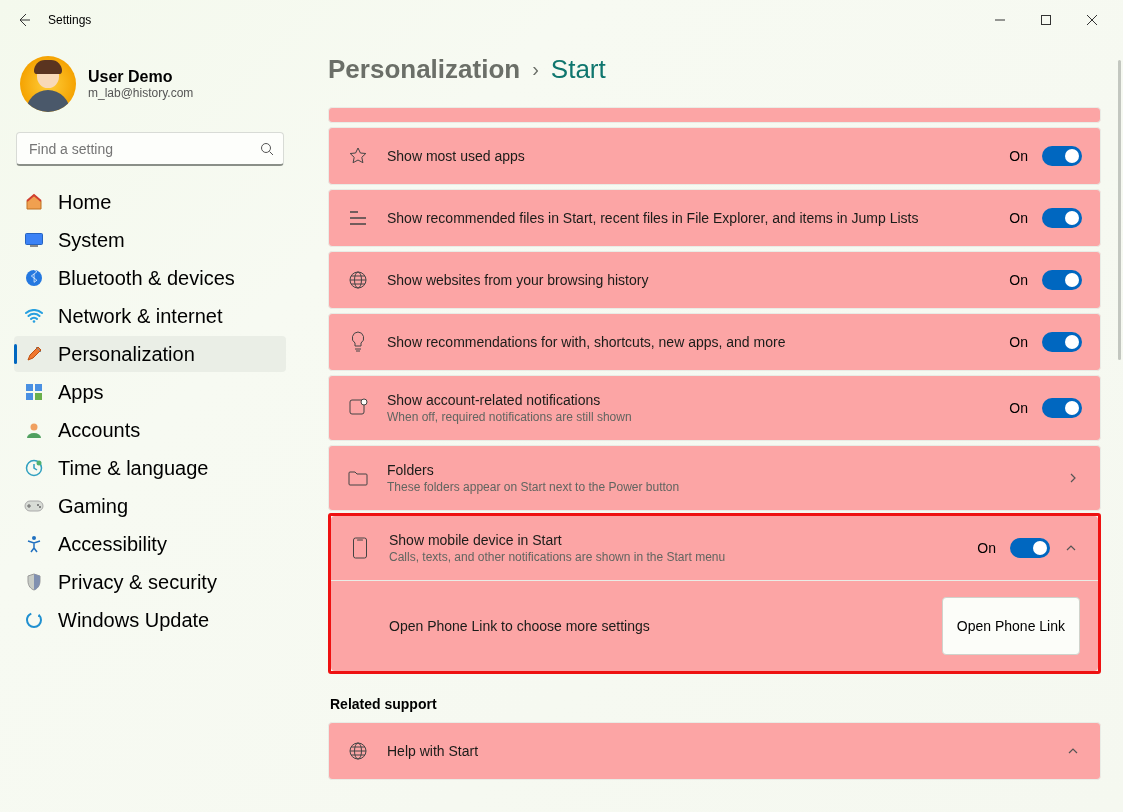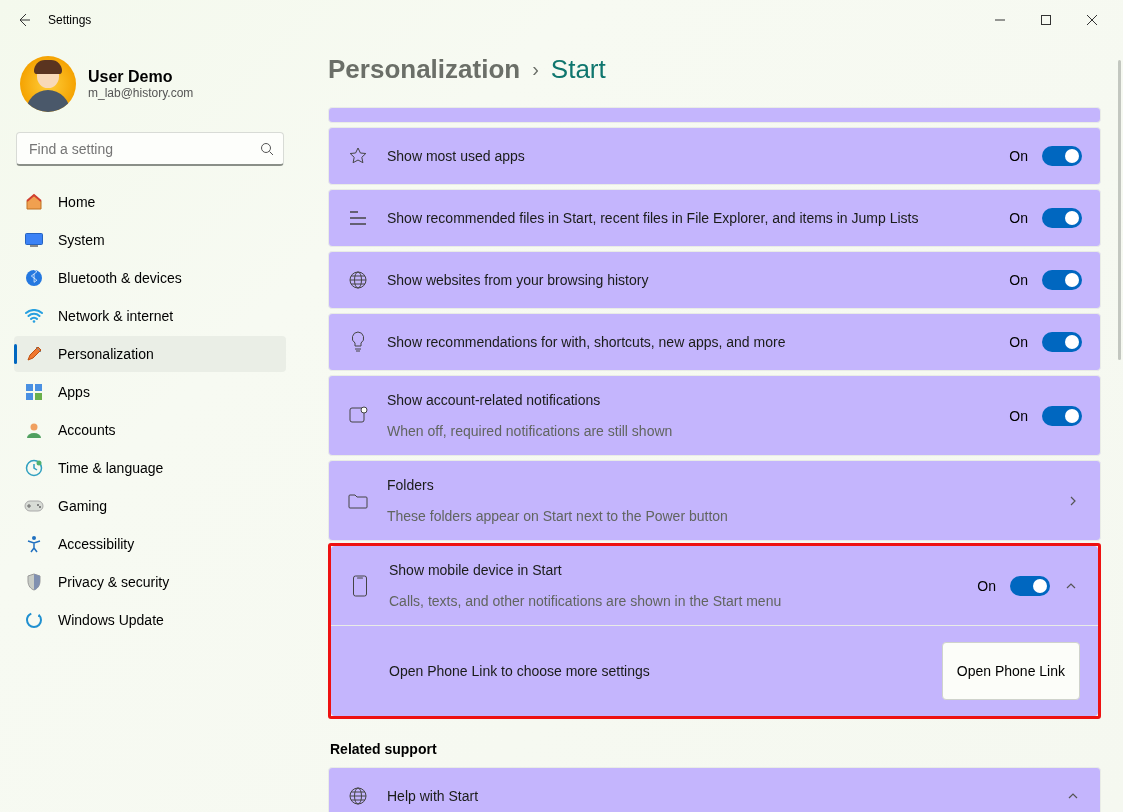--- a/index.html
+++ b/index.html
@@ -31,43 +31,43 @@
 .search-wrap { position:relative; margin: 6px 2px 18px 2px; }
 .search-box {
   width:100%; height:34px; border:1px solid #d8dbd6; border-bottom:2px solid #8a8f88;
   border-radius:4px; background:#fdfefb; padding:0 34px 0 12px; font-size:14px; outline:none;
 }
 .search-icon { position:absolute; right:10px; top:50%; transform:translateY(-50%); color:#555; }
 
 .nav { list-style:none; display:flex; flex-direction:column; gap:2px; }
 .nav li {
   display:flex; align-items:center; gap:14px; height:36px; padding:0 10px;
-  border-radius:4px; font-size:14px; cursor:pointer; position:relative;
+  border-radius:4px; font-size:20px; cursor:pointer; position:relative;
 }
 .nav li.selected { background:#eaeee6; }
 .nav li.selected::before { content:""; position:absolute; left:0; top:8px; bottom:8px; width:3px; background:#0067c0; border-radius:2px; }
 .nav-icon { width:20px; height:20px; display:flex; align-items:center; justify-content:center; }
 
 .main { flex:1; padding: 14px 22px 0 28px; overflow-y:auto; }
 .breadcrumb { display:flex; align-items:center; gap:12px; margin-bottom:22px; }
 .breadcrumb .bc1 { font-size:26px; font-weight:600; color:#6b6f68; }
 .breadcrumb .sep { color:#6b6f68; font-size:20px; }
 .breadcrumb .bc2 { font-size:26px; font-weight:400; color:#0f766e; }
 
 .cards { display:flex; flex-direction:column; gap:4px; }
 .card {
-  background:#c4b5fd; border:1px solid #e9ece6; border-radius:4px;
+  background:#fca5a5; border:1px solid #e9ece6; border-radius:4px;
   padding:16px 18px; display:flex; align-items:center; gap:18px;
   min-height:58px;
 }
 .card.stub { height:16px; min-height:16px; padding:0; }
 .card .setting-icon { width:22px; display:flex; align-items:center; justify-content:center; color:#444; flex-shrink:0; }
 .card .txt { flex:1; }
 .card .title { font-size:14px; color:#1a1c19; }
-.card .desc { font-size:14px; color:#616560; margin-top:15px; }
+.card .desc { font-size:12px; color:#616560; margin-top:2px; }
 .card .right { display:flex; align-items:center; gap:14px; }
 .state-label { font-size:14px; }
 .toggle { width:40px; height:20px; border-radius:10px; background:#0067c0; position:relative; cursor:pointer; }
 .toggle::after { content:""; position:absolute; right:3px; top:3px; width:14px; height:14px; background:#fff; border-radius:50%; }
 .chev { color:#555; width:16px; cursor:pointer; }
 
 .highlight-group { border:3px solid #e11; border-radius:3px; padding:0; margin-top:2px; }
 .highlight-group .card { border:none; border-radius:0; }
 .highlight-group .card.top { border-bottom:1px solid #e9ece6; border-radius:4px 4px 0 0; }
 .highlight-group .card.bottom { border-radius:0 0 4px 4px; }

